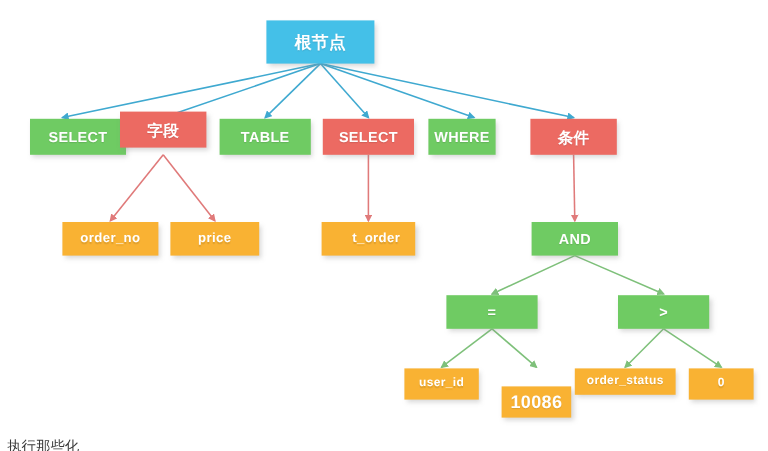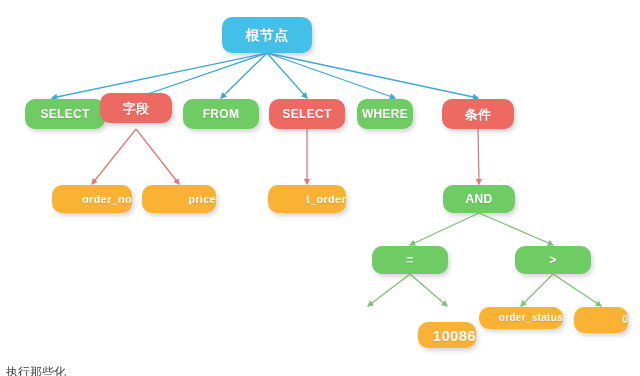--- a/index.html
+++ b/index.html
@@ -26,33 +26,33 @@
     width: 640px;
     height: 376px;
     pointer-events: none;
   }
   .node {
     position: absolute;
     box-sizing: border-box;
     display: flex;
     align-items: center;
     justify-content: center;
-    border-radius: 10px;
+    border-radius: 0;
     color: #ffffff;
     font-weight: bold;
     letter-spacing: 0.3px;
     text-shadow: 0 1px 1px rgba(0,0,0,0.12);
     box-shadow: 2px 3px 4px rgba(140,140,140,0.35);
     white-space: nowrap;
     overflow: hidden;
   }
   .node.blue   { background: #44c0e8; }
   .node.green  { background: #6fcb63; }
   .node.red    { background: #ec6a62; }
-  .node.orange { background: #f9b233; justify-content: flex-end; }
+  .node.orange { background: #f9b233; }
   .node-label {
     display: block;
     line-height: 1;
   }
   .caption {
     position: absolute;
     color: #3a3a3a;
     font-size: 12px;
     white-space: nowrap;
     overflow: hidden;
@@ -94,21 +94,21 @@
 <div class="node blue" style="left: 222px; top: 17px; width: 90px; height: 36px; font-size: 14px;">
       <span class="node-label">根节点</span>
     </div>
     <div class="node green" style="left: 25px; top: 99px; width: 80px; height: 30px; font-size: 12px;">
       <span class="node-label">SELECT</span>
     </div>
     <div class="node red" style="left: 100px; top: 93px; width: 72px; height: 30px; font-size: 13px;">
       <span class="node-label">字段</span>
     </div>
     <div class="node green" style="left: 183px; top: 99px; width: 76px; height: 30px; font-size: 12px;">
-      <span class="node-label">FROM</span>
+      <span class="node-label">TABLE</span>
     </div>
     <div class="node red" style="left: 269px; top: 99px; width: 76px; height: 30px; font-size: 12px;">
       <span class="node-label">SELECT</span>
     </div>
     <div class="node green" style="left: 357px; top: 99px; width: 56px; height: 30px; font-size: 12px;">
       <span class="node-label">WHERE</span>
     </div>
     <div class="node red" style="left: 442px; top: 99px; width: 72px; height: 30px; font-size: 13px;">
       <span class="node-label">条件</span>
     </div>
@@ -123,20 +123,23 @@
     </div>
     <div class="node green" style="left: 443px; top: 185px; width: 72px; height: 28px; font-size: 12px;">
       <span class="node-label">AND</span>
     </div>
     <div class="node green" style="left: 372px; top: 246px; width: 76px; height: 28px; font-size: 12px;">
       <span class="node-label">=</span>
     </div>
     <div class="node green" style="left: 515px; top: 246px; width: 76px; height: 28px; font-size: 12px;">
       <span class="node-label">&gt;</span>
     </div>
+    <div class="node orange" style="left: 337px; top: 307px; width: 62px; height: 26px; font-size: 10px;">
+      <span class="node-label">user_id</span>
+    </div>
     <div class="node orange" style="left: 418px; top: 322px; width: 58px; height: 26px; font-size: 15px;">
       <span class="node-label">10086</span>
     </div>
     <div class="node orange" style="left: 479px; top: 307px; width: 84px; height: 22px; font-size: 10px;">
       <span class="node-label">order_status</span>
     </div>
     <div class="node orange" style="left: 574px; top: 307px; width: 54px; height: 26px; font-size: 10px;">
       <span class="node-label">0</span>
     </div>
   </div>

